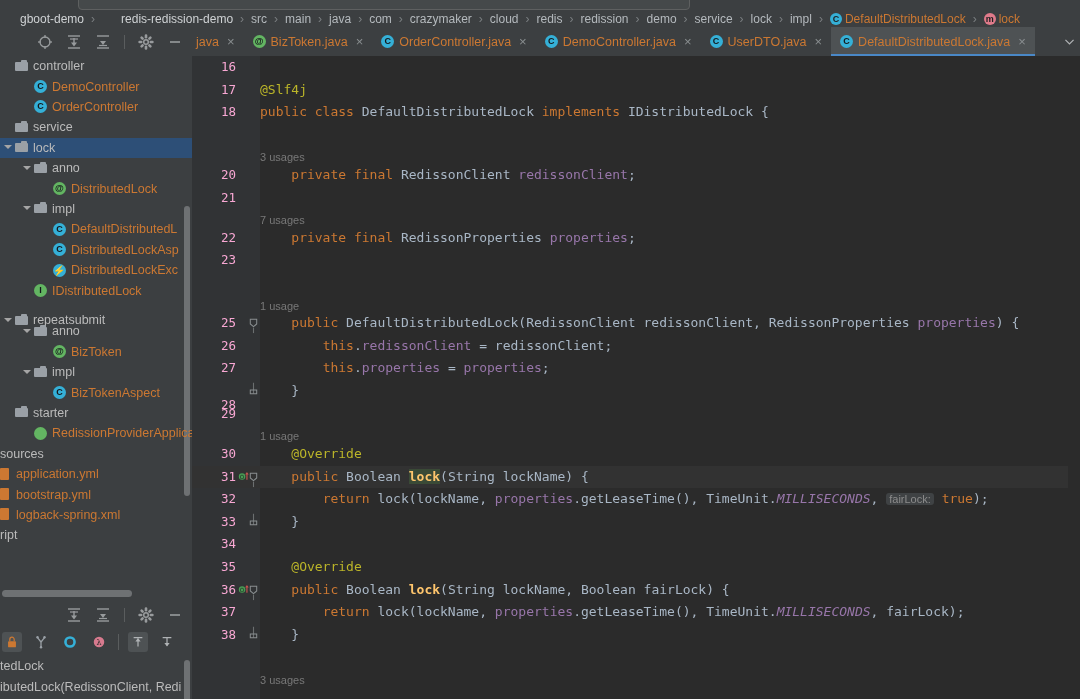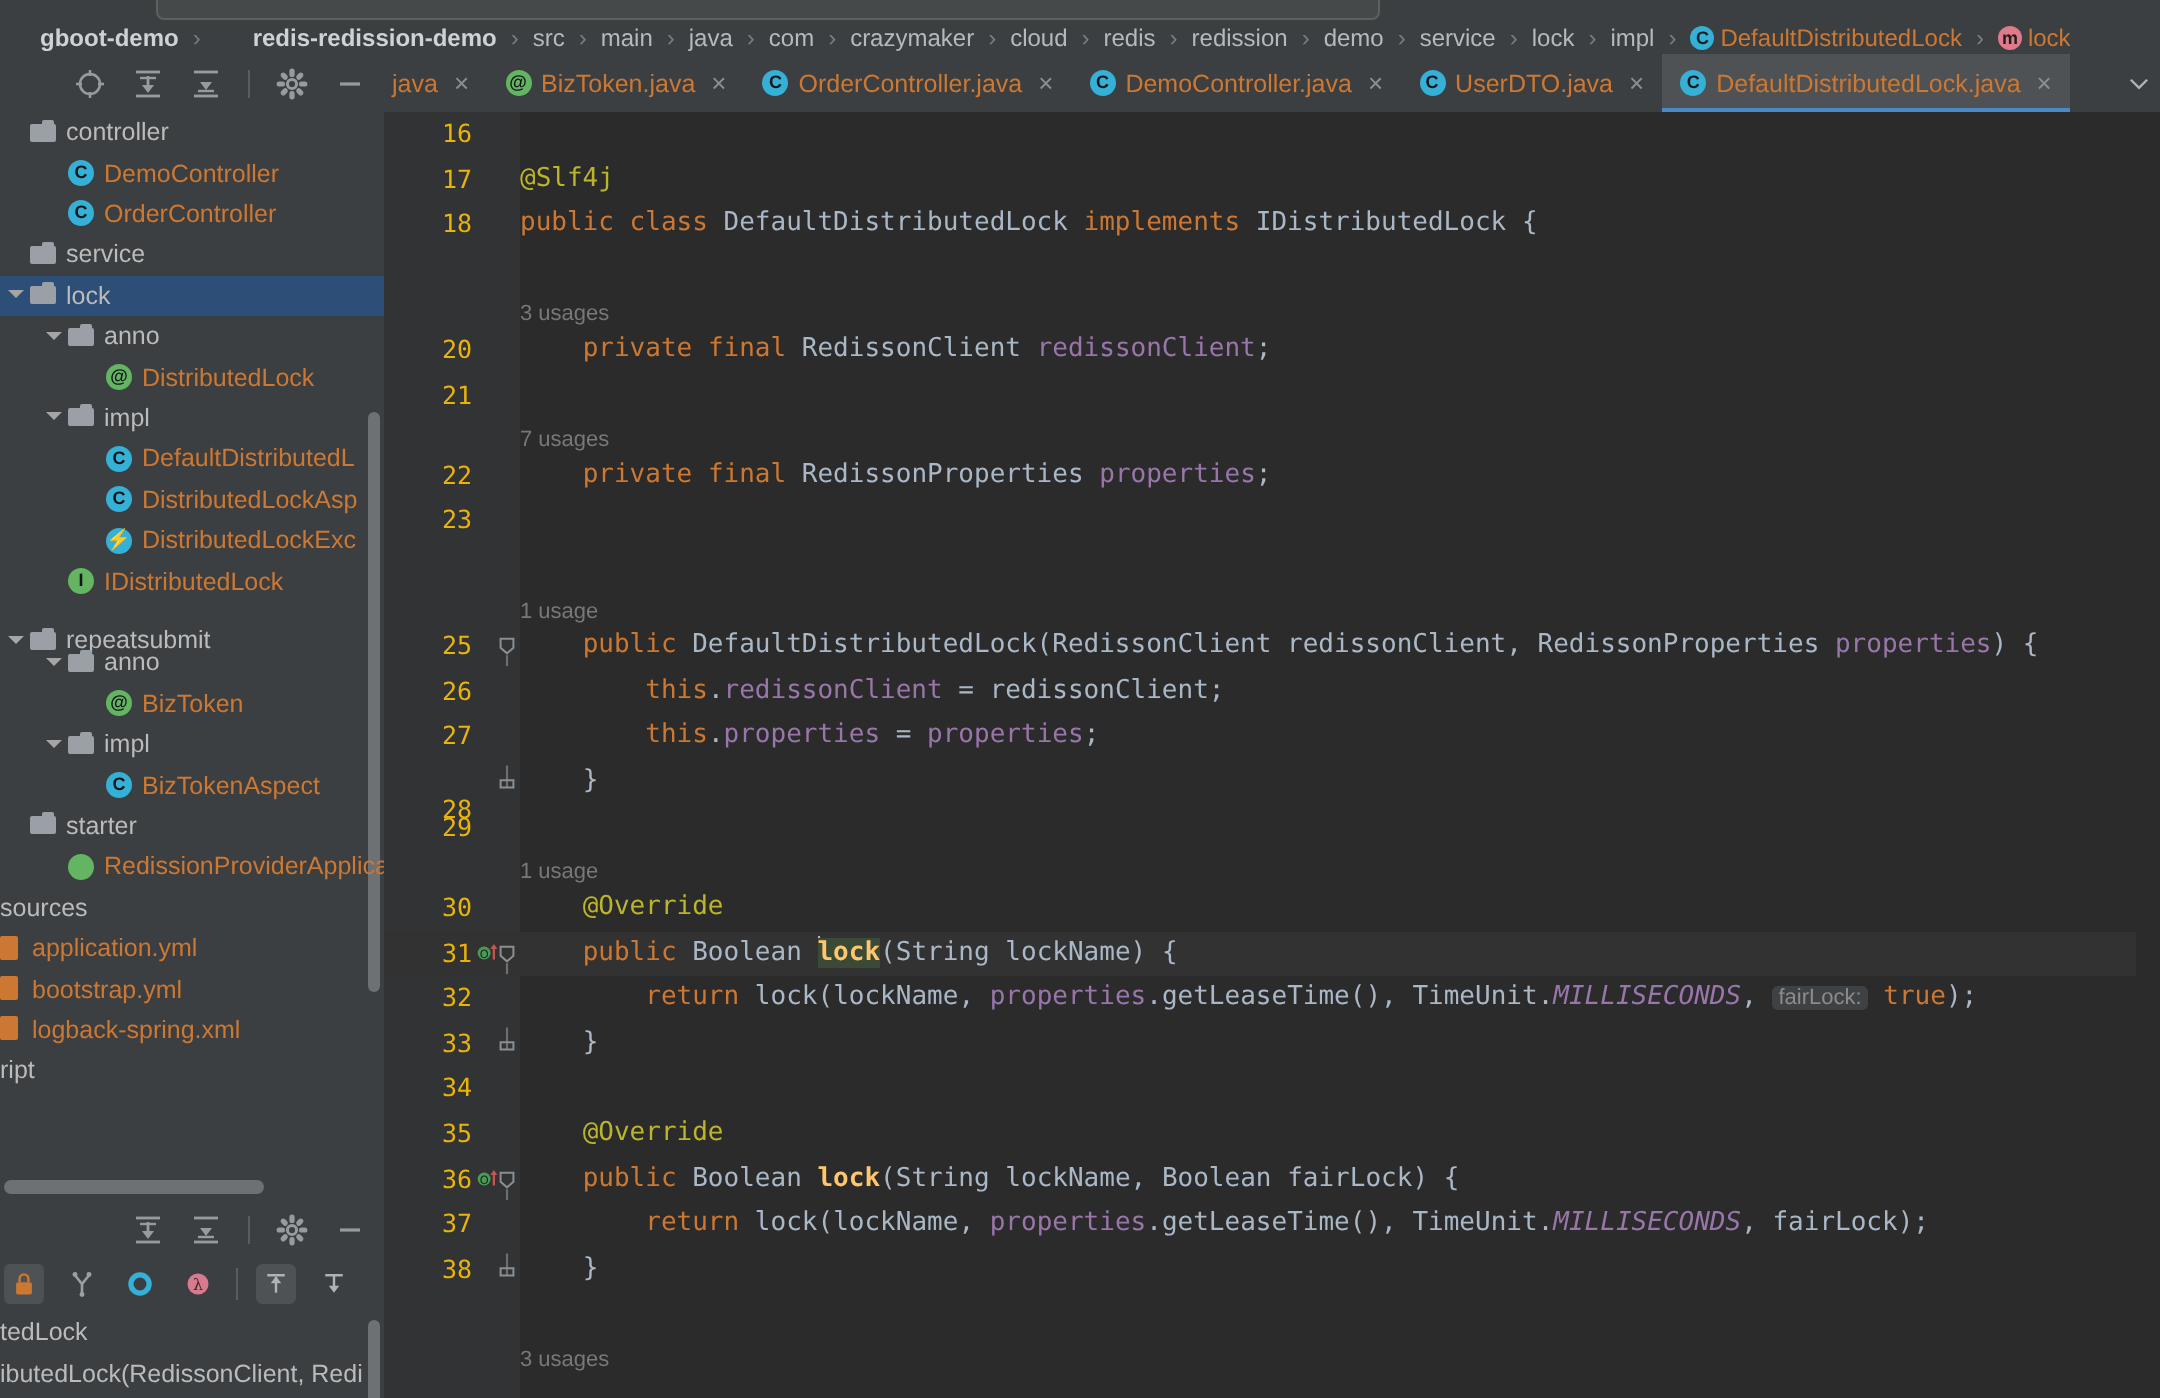--- a/index.html
+++ b/index.html
@@ -25,21 +25,21 @@
   
   .breadcrumb {
     position:absolute; left:0; top:10px; width:1080px; height:17px;
     background:#3c3f41;
     display:flex; align-items:center;
     font-size:12px; color:#a9b7c6;
     white-space:nowrap; overflow:hidden;
     padding-left:0px;
   }
   .crumb { display:flex; align-items:center; color:#b4b9bd; padding:0 1px; }
-  .crumb.bold { font-weight:bold; color:#cfd2d4;padding-left:20px; }
+  .crumb.bold { font-weight:normal; color:#cfd2d4;padding-left:20px; }
   .crumb.red { color:#cc7832; }
   .crumb-sep { color:#7a7e80; margin:0 6px; font-size:12px; }
   .crumb-icon { display:inline-block; width:12px; height:12px; border-radius:50%;
     margin-right:3px; font-size:9px; line-height:12px; text-align:center;
     color:#1c1f20; font-weight:bold; font-family:"Liberation Sans", sans-serif; }
   .ic-class { background:#35b0d7; }
   .ic-method { background:#e07a8a; }
 
   
   .leftcol { position:absolute; left:0; top:27px; width:192px; height:672px; background:#3c3f41; }
@@ -140,21 +140,21 @@
     background:#2b2b2b; overflow:hidden; }
   .gutter { position:absolute; left:0; top:0; width:68px; height:643px; background:#313335; }
   .codelines { position:absolute; left:0; top:0; width:888px; height:643px;
      font-family:"DejaVu Sans Mono", monospace; font-size:13px; }
   .ln {
     position:absolute; left:0; width:888px; height:22.6px; line-height:22.6px;
     white-space:pre; box-sizing:border-box;
   }
   .ln.hl { background:#323232; }
   .lnum {
-    position:absolute; left:0; width:44px; text-align:right; color:#eab308;
+    position:absolute; left:0; width:44px; text-align:right; color:#f9a8d4;
     font-family:"DejaVu Sans Mono", monospace; font-size:12.5px;
   }
   .ltext { position:absolute; left:68px; color:#a9b7c6; }
   .usages {
     position:absolute; left:68px; color:#787878;
     font-family:"Liberation Sans", sans-serif; font-size:11px;
   }
   .gmark { position:absolute; left:46px; width:20px; height:22.6px; }
   .fold { position:absolute; left:58px; color:#8a8f91; font-size:11px; }
 

